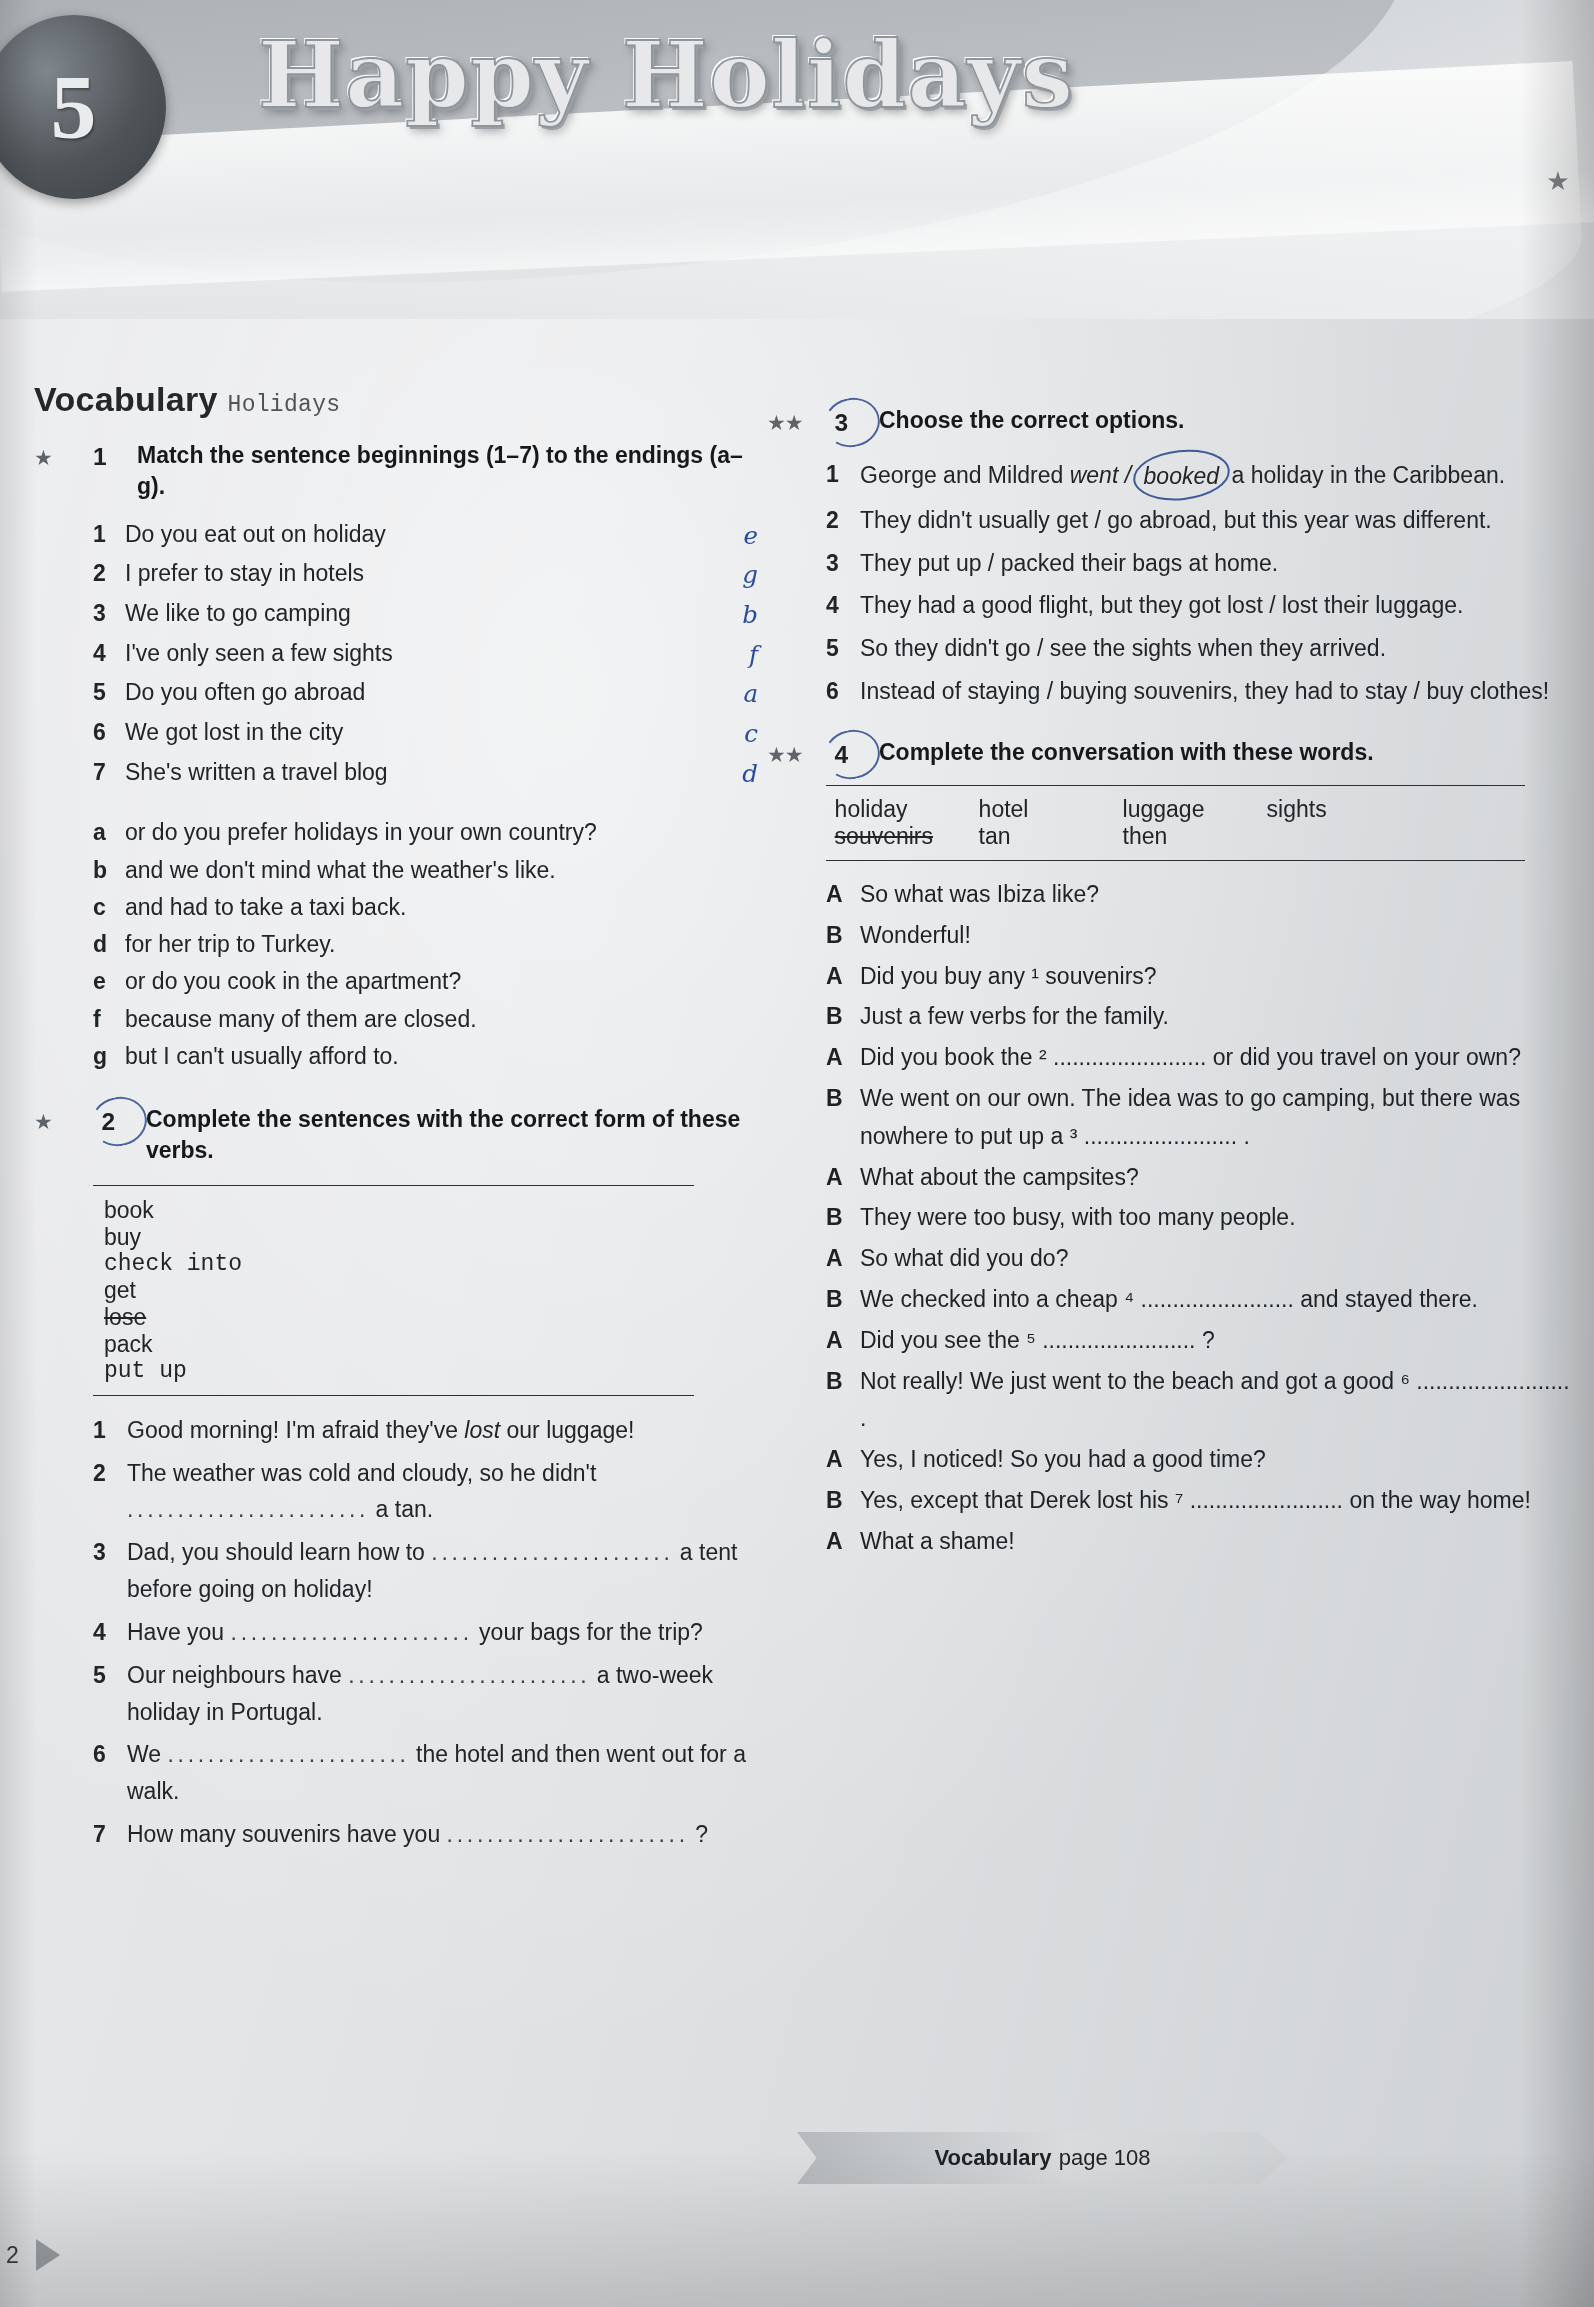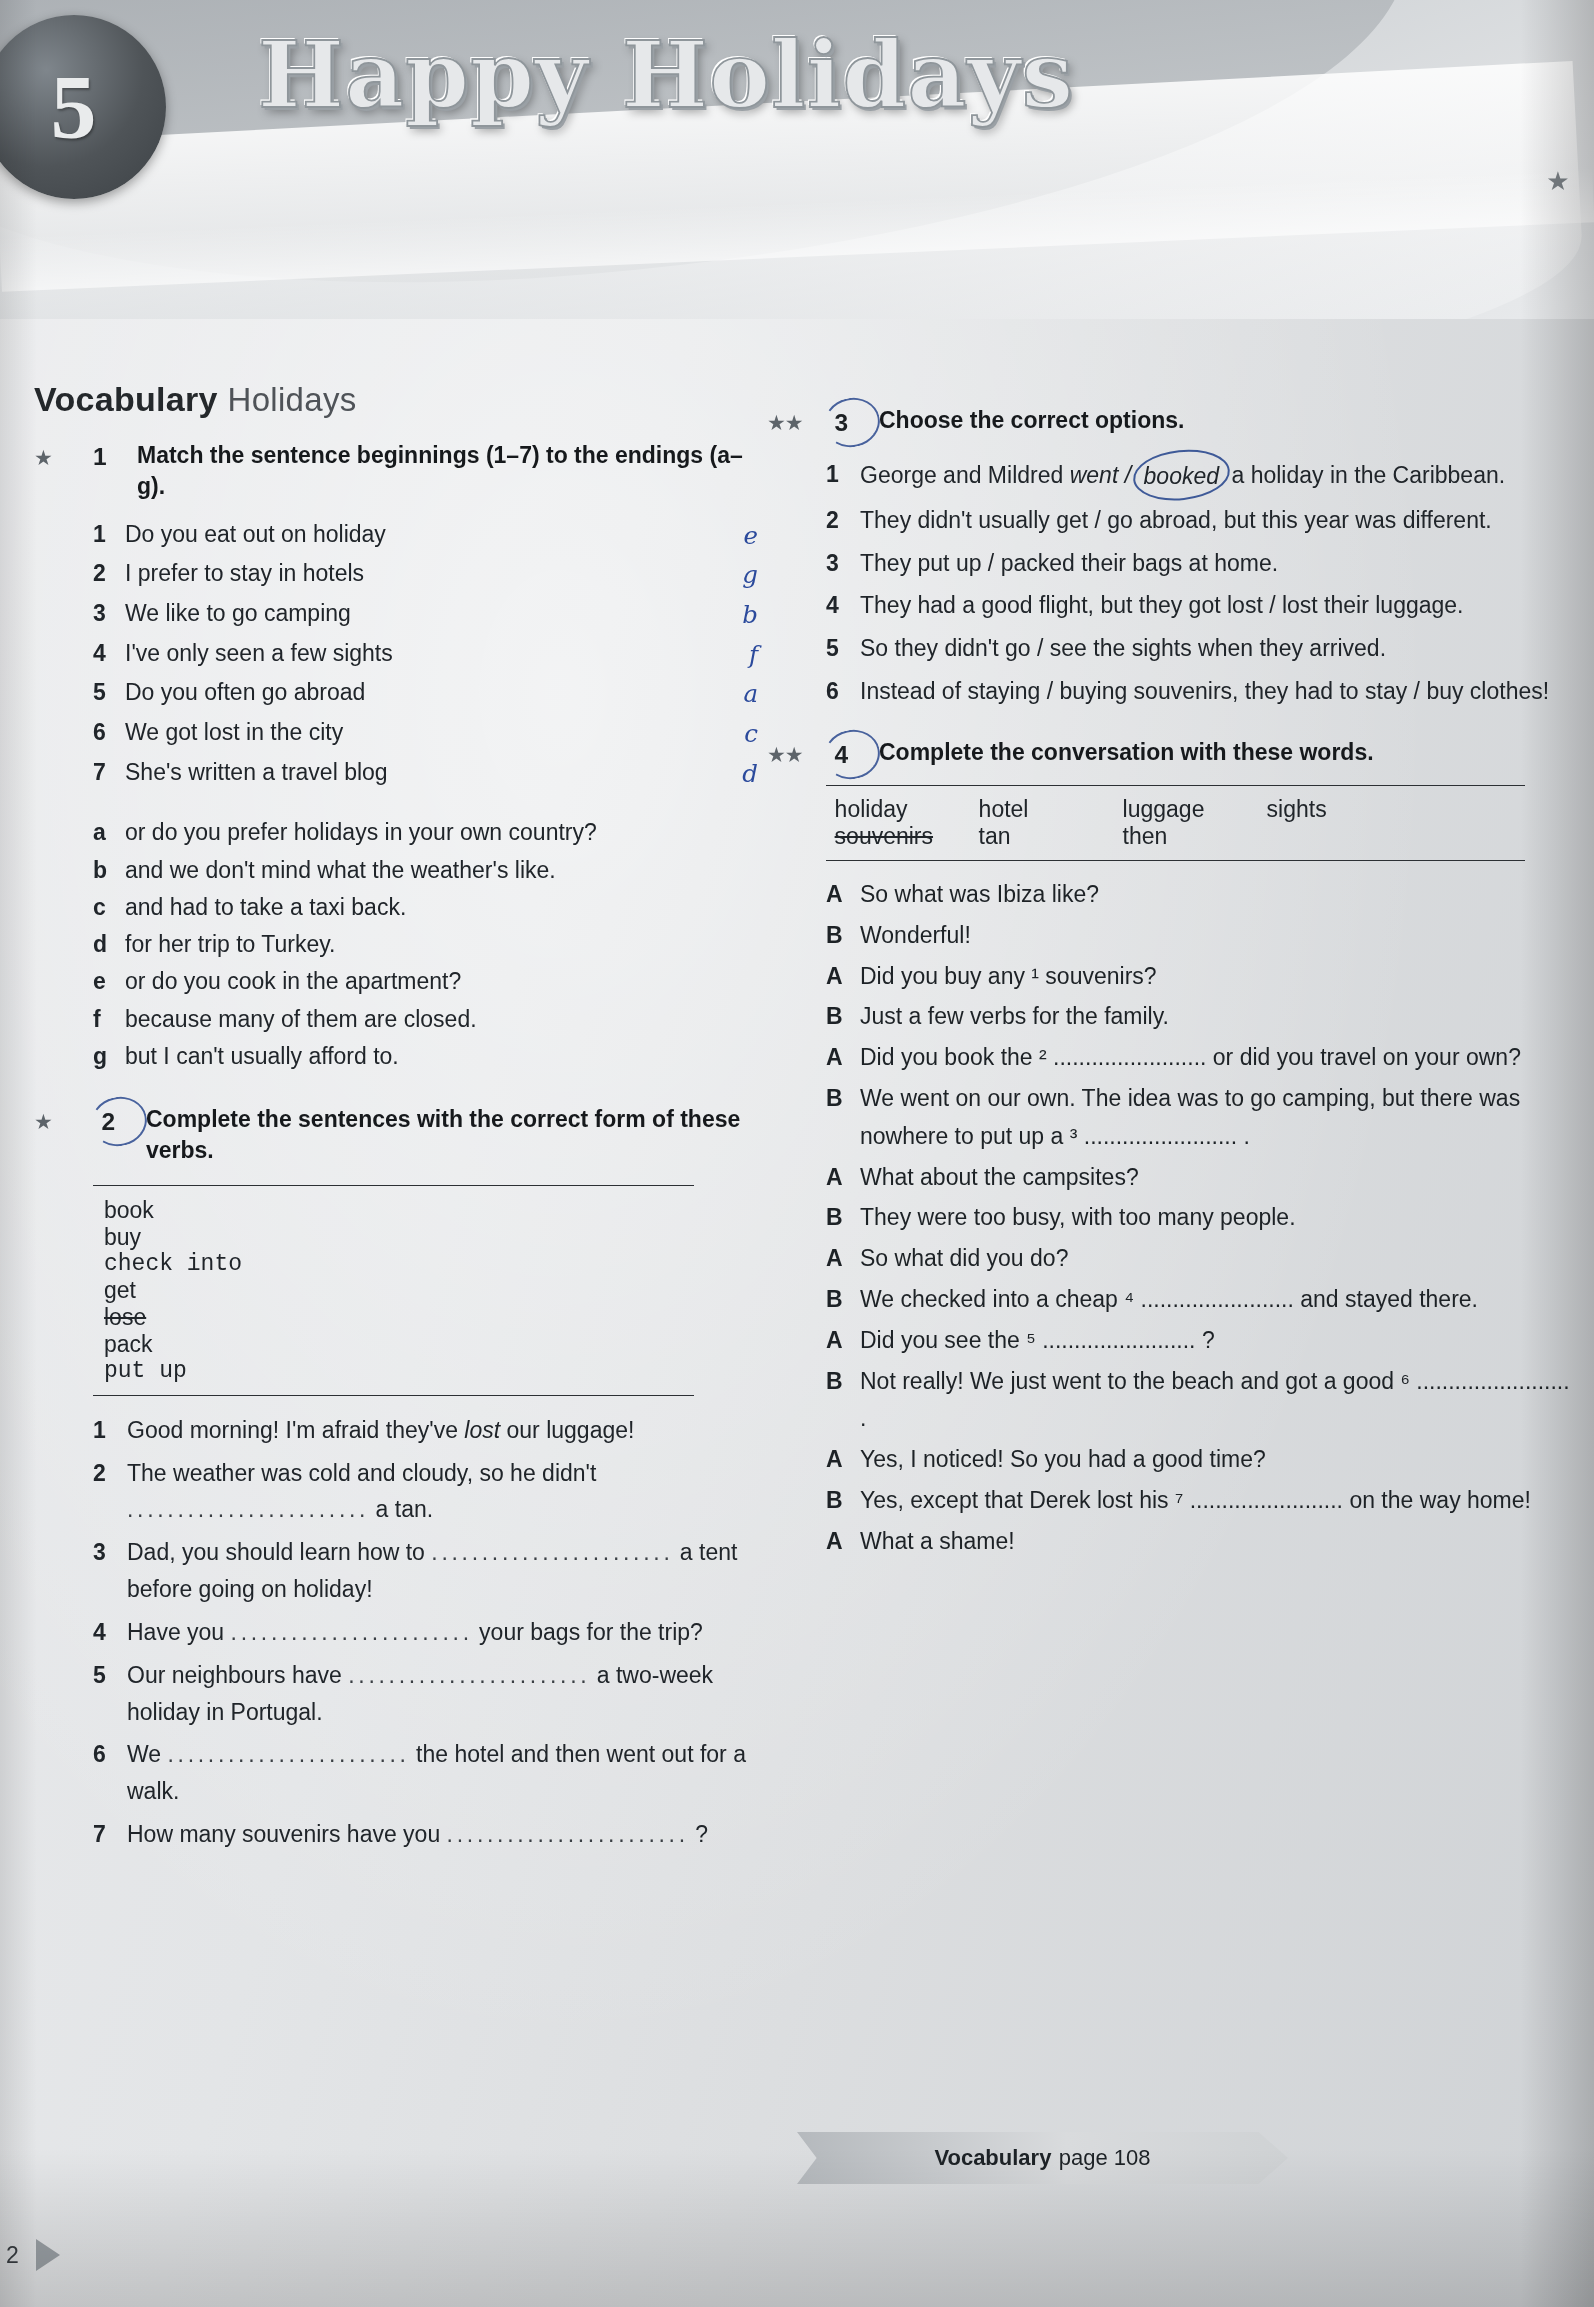--- a/index.html
+++ b/index.html
@@ -93,22 +93,22 @@
   }
 
   
   .col-left { position:absolute; left:34px; top:380px; width:724px; }
   .col-right { position:absolute; left:767px; top:405px; width:803px; }
 
   .section-title {
     font-size:34px; font-weight:bold; color:#24282b; letter-spacing:0.3px;
   }
   .section-title .light {
-    font-family:Liberation Sans, sans-serif;
-    font-weight:normal; color:#4f5358; font-size:33px;
+    font-family:Liberation Mono, monospace;
+    font-weight:normal; color:#4f5358; font-size:23px;
   }
 
   .ex-row { display:flex; align-items:flex-start; margin-top:21px; }
   .stars { width:59px; font-size:21px; color:#5d646a; letter-spacing:-1.2px; padding-top:6.1px; white-space:nowrap;}
   .ex-num-plain {
     width:44px; font-size:24.5px; font-weight:bold; color:#1d2124; padding-top:2.5px;
   }
   .ex-num-circ {
     width:53px; padding-top:0;
     font-size:24.5px; font-weight:bold; color:#1d2124;

